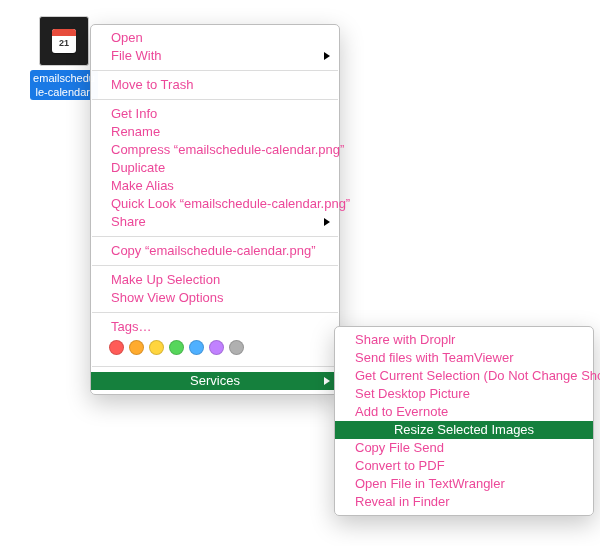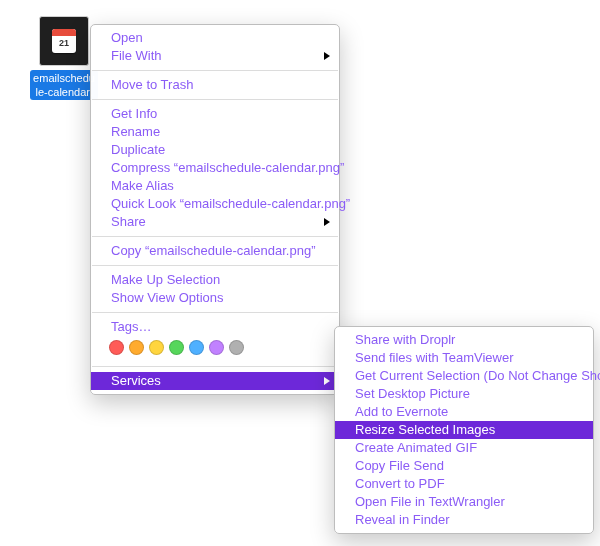--- a/index.html
+++ b/index.html
@@ -95,27 +95,28 @@
   .menu.sub {
     top: 326px;
     left: 334px;
     width: 260px;
   }
   .menu-item {
     position: relative;
     padding: 2px 20px 3px 20px;
     white-space: nowrap;
     cursor: default;
-    color: #8b5cf6;
+    color: #ec4899;
     height: 18px;
     line-height: 14px;
   }
   .menu-item.hl {
-    background: #6d28d9;
+    background: #15803d;
     color: #fff;
+    text-align: center;
   }
   .menu-item.has-sub::after {
     content: "";
     position: absolute;
     right: 9px;
     top: 50%;
     transform: translateY(-50%);
     width: 0; height: 0;
     border-top: 4px solid transparent;
     border-bottom: 4px solid transparent;
@@ -152,22 +153,22 @@
 </div>
 
 <div class="menu main">
   <div class="menu-item">Open</div>
   <div class="menu-item has-sub">File With</div>
   <div class="sep"></div>
   <div class="menu-item">Move to Trash</div>
   <div class="sep"></div>
   <div class="menu-item">Get Info</div>
   <div class="menu-item">Rename</div>
+  <div class="menu-item">Compress “emailschedule-calendar.png”</div>
   <div class="menu-item">Duplicate</div>
-  <div class="menu-item">Compress “emailschedule-calendar.png”</div>
   <div class="menu-item">Make Alias</div>
   <div class="menu-item">Quick Look “emailschedule-calendar.png”</div>
   <div class="menu-item has-sub">Share</div>
   <div class="sep"></div>
   <div class="menu-item">Copy “emailschedule-calendar.png”</div>
   <div class="sep"></div>
   <div class="menu-item">Make Up Selection</div>
   <div class="menu-item">Show View Options</div>
   <div class="sep"></div>
   <div class="menu-item">Tags…</div>
@@ -176,18 +177,17 @@
   <div class="menu-item hl has-sub">Services</div>
 </div>
 
 <div class="menu sub" id="services-submenu">
     <div class="menu-item">Share with Droplr</div>
     <div class="menu-item">Send files with TeamViewer</div>
     <div class="menu-item">Get Current Selection (Do Not Change Shortcut)</div>
     <div class="menu-item">Set Desktop Picture</div>
     <div class="menu-item">Add to Evernote</div>
     <div class="menu-item hl">Resize Selected Images</div>
-    <div class="menu-item">Create Animated GIF</div>
     <div class="menu-item">Copy File Send</div>
     <div class="menu-item">Convert to PDF</div>
     <div class="menu-item">Open File in TextWrangler</div>
     <div class="menu-item">Reveal in Finder</div>
   </div>
 
 </body></html>

